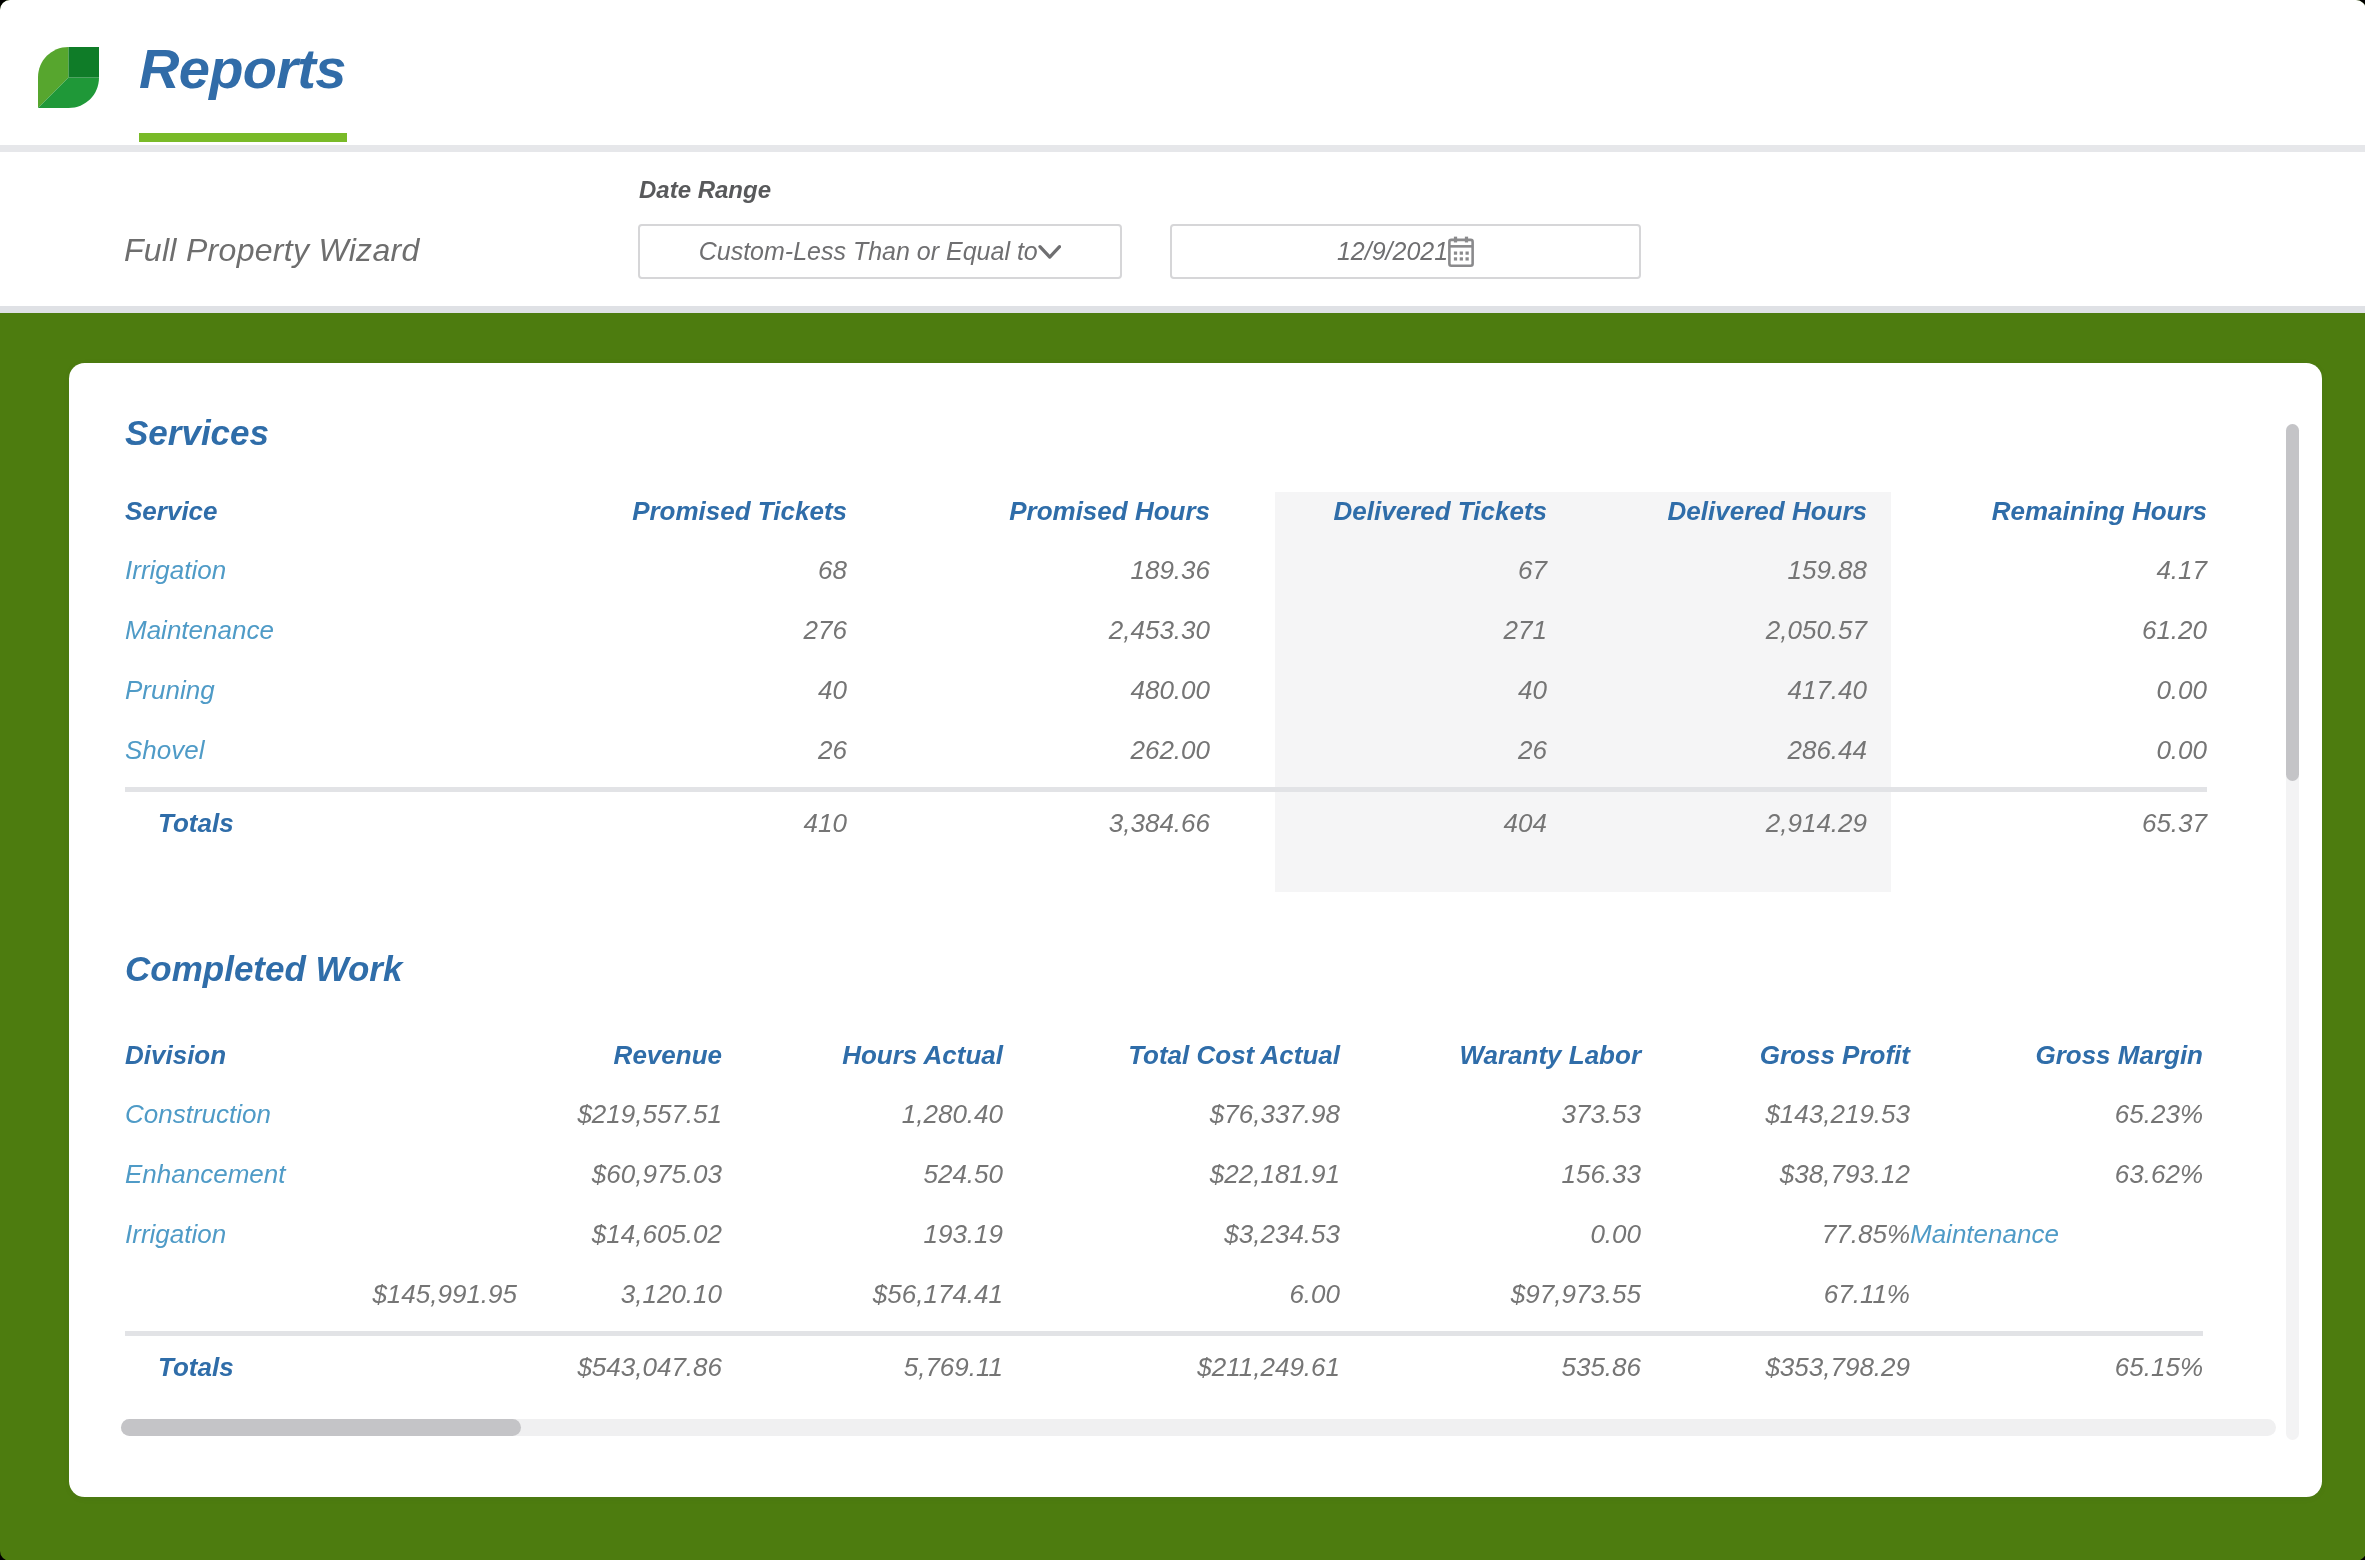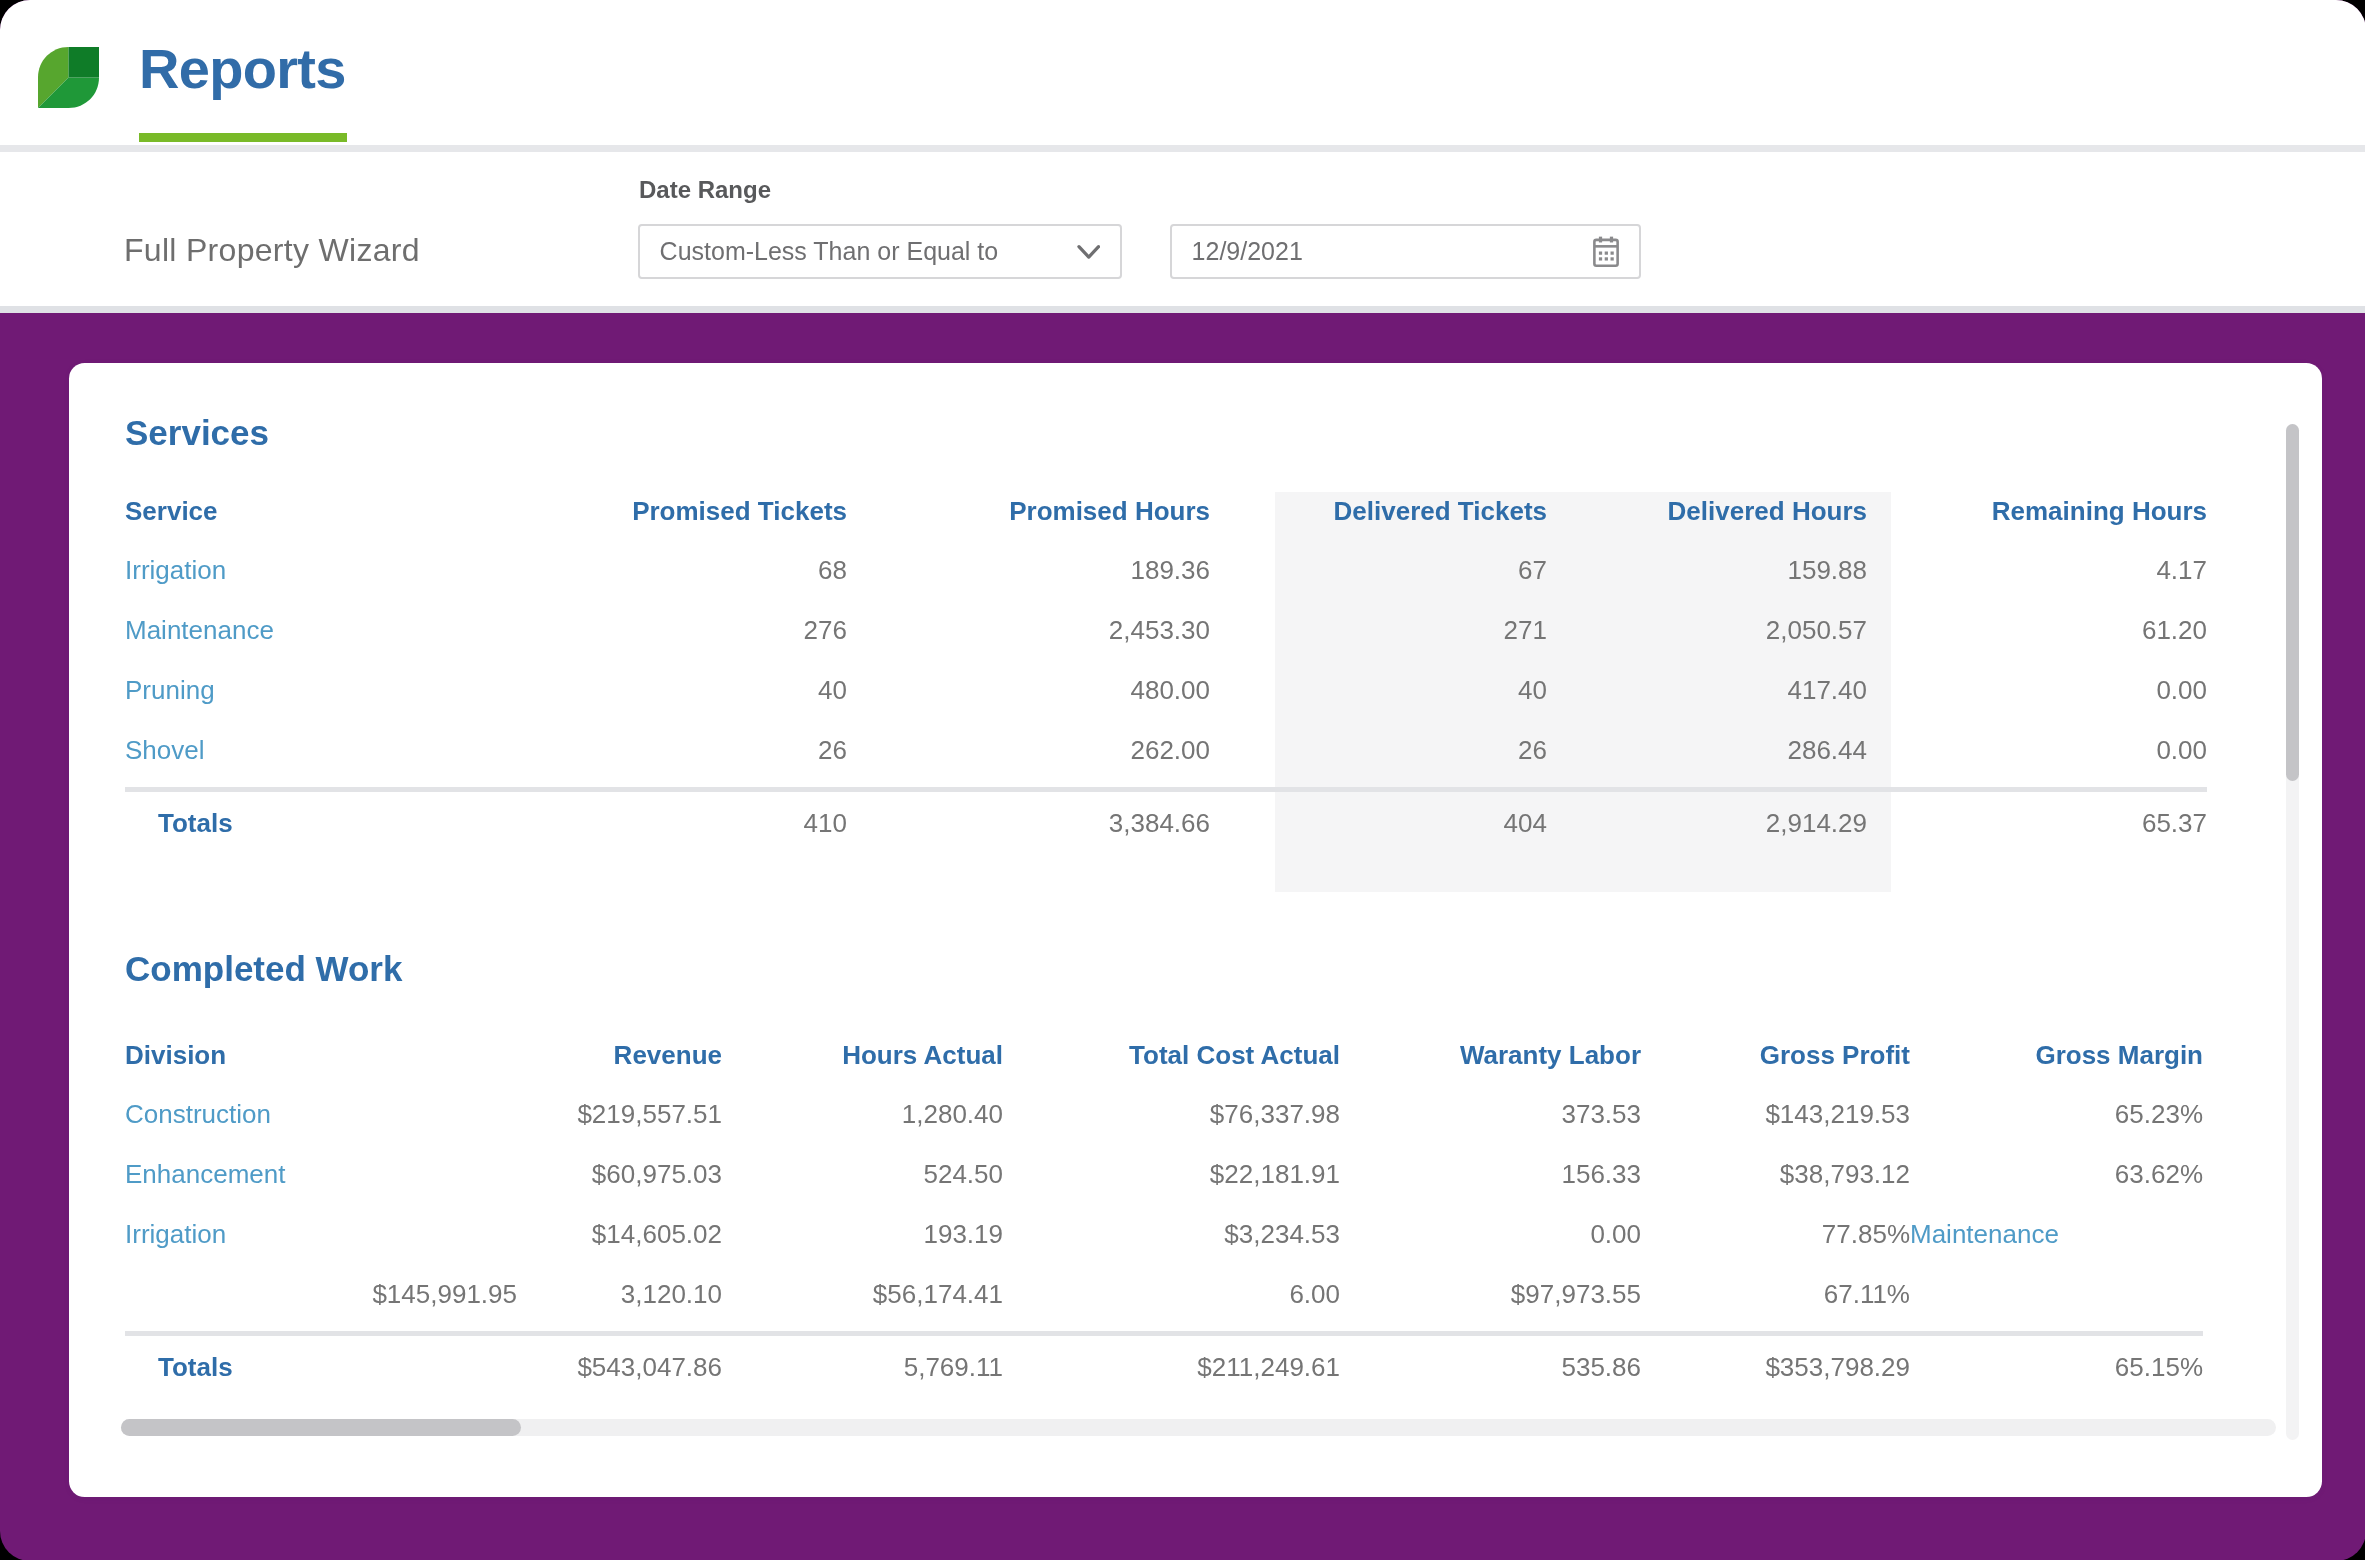--- a/index.html
+++ b/index.html
@@ -10,37 +10,37 @@
     --logo-green-light:#57A62E;
     --logo-green-mid:#1F9838;
     --logo-green-dark:#0F7C28;
     --highlight-gray:#F5F5F6;
     --value-gray:#757575;
   }
   *{margin:0;padding:0;box-sizing:border-box;}
   html,body{background:#000;}
   body{font-family:"Liberation Sans",sans-serif;}
   #window{
-    position:relative;width:2366px;height:1561px;background:#701a75;
-    border-radius:30px;overflow:hidden;
+    position:relative;width:2366px;height:1561px;background:#4d7c0f;
+    border-radius:10px;overflow:hidden;font-style:italic;
   }
   
   .topbar{position:absolute;top:0;left:0;right:0;height:145px;background:#fff;}
   .logo{position:absolute;left:38px;top:46px;width:61px;height:63px;}
   .reports-tab{position:absolute;left:139px;top:0;height:137px;display:flex;align-items:center;cursor:pointer;}
   .reports-tab .tab-label{font-size:56px;font-weight:700;color:var(--brand-blue);letter-spacing:-0.7px;}
   .tab-underline{position:absolute;left:139px;top:133px;width:208px;height:8.5px;background:var(--underline-green);}
   .divider-1{position:absolute;top:145px;left:0;right:0;height:6.5px;background:#E6E7EA;}
   
   .subheader{position:absolute;top:152px;left:0;right:0;height:154px;background:#fff;}
   .report-title{position:absolute;left:124px;top:80px;font-size:32px;font-weight:400;color:#6E6E6E;letter-spacing:0.3px;}
   .date-range-label{position:absolute;left:639px;top:23.5px;font-size:24px;font-weight:700;color:#58595B;}
   .input-box{
     position:absolute;top:72px;height:55px;background:#fff;border:2px solid #D6D6D8;border-radius:3.9px;
-    display:flex;align-items:center;justify-content:space-between;padding:0 19.6px;cursor:pointer;
+    display:flex;align-items:center;justify-content:center;padding:0 19.6px;cursor:pointer;
   }
   .input-box .box-text{font-size:25px;color:#6F6F71;}
   .select-box{left:638px;width:484px;}
   .date-box{left:1170px;width:471px;}
   .divider-2{position:absolute;top:306px;left:0;right:0;height:6.5px;background:#DFE1E5;}
   
   .card{
     position:absolute;left:69px;top:363px;width:2253px;height:1134px;background:#fff;border-radius:15.7px;
     box-shadow:0 1.3px 6.5px rgba(40,60,90,.05);
   }

